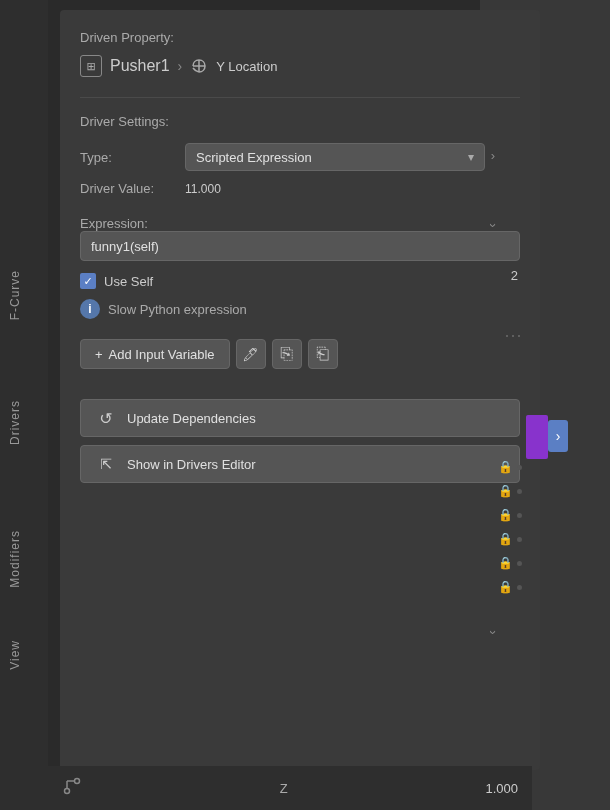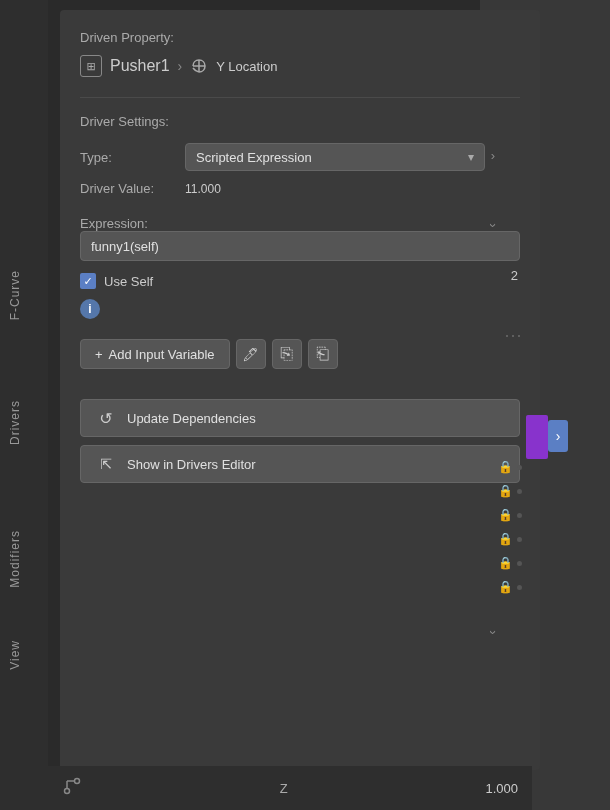--- a/index.html
+++ b/index.html
@@ -418,20 +418,21 @@
     <div class="checkbox">
       <span class="checkbox-check">✓</span>
     </div>
     <span class="checkbox-label">Use Self</span>
   </div>
 
   <div class="info-row">
     <div class="info-icon">
       <span>i</span>
     </div>
+    <span class="info-text">Slow Python expression</span>
   </div>
 
   <div class="add-variable-row">
     <button class="btn-add-variable">
       <span>+</span>
       <span>Add Input Variable</span>
     </button>
     <div class="btn-icon-small">
       <span>🖊</span>
     </div>

